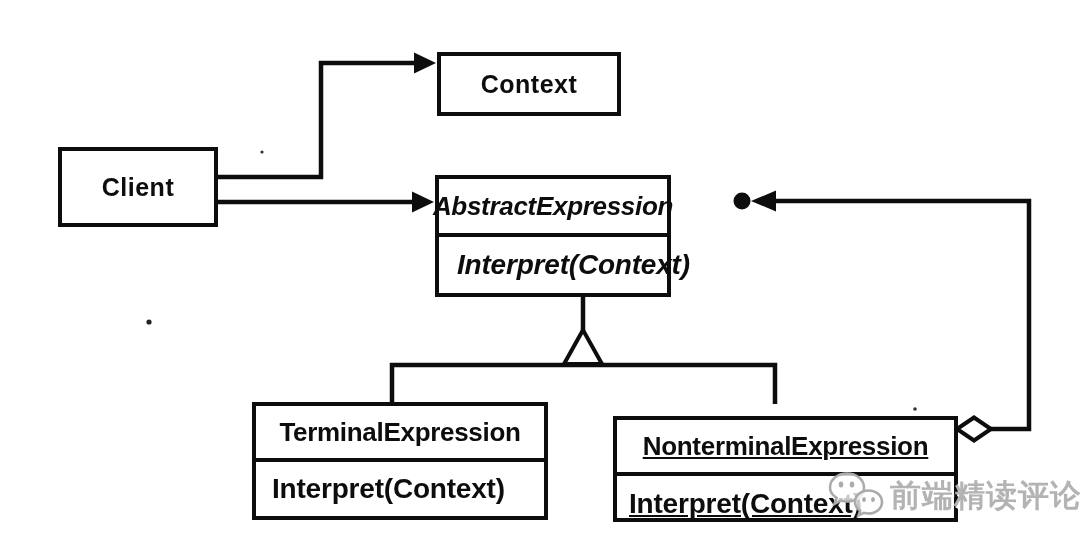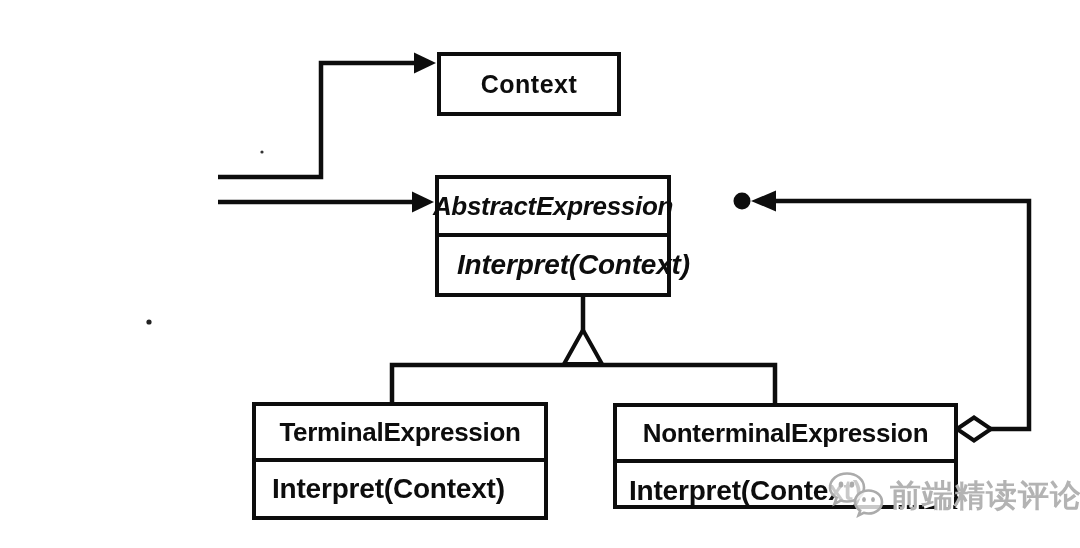--- a/index.html
+++ b/index.html
@@ -51,21 +51,21 @@
   }
   .italic { font-style: italic; }
 
   #box-context    { left: 437px; top: 28px;  width: 184px; height: 64px; margin-top: 24px;  }
   #box-client     { left: 58px;  top: 147px; width: 160px; height: 80px;  }
   #box-abstract   { left: 435px; top: 175px; width: 236px; height: 122px; }
   #box-abstract .class-name { height: 58px; }
   #box-abstract .class-method { height: 56px; padding-left: 18px; }
   #box-terminal   { left: 252px; top: 402px; width: 296px; height: 118px; }
   #box-terminal .class-method { height: 54px; padding-left: 16px; }
-  #box-nonterminal{ left: 613px; top: 403px; width: 345px; height: 106px; }
+  #box-nonterminal{ left: 613px; top: 416px; width: 345px; height: 106px; text-decoration: underline; }
   #box-nonterminal .class-method { height: 55px; padding-left: 12px; }
 
   .watermark {
     position: absolute;
     left: 826px; top: 468px;
     height: 56px;
     display: flex;
     align-items: center;
     z-index: 5;
     pointer-events: none;
@@ -105,20 +105,23 @@
 
     <circle cx="262" cy="152" r="1.6" fill="#333333"></circle>
     <circle cx="149" cy="322" r="2.6" fill="#222222"></circle>
     <circle cx="915" cy="409" r="1.8" fill="#333333"></circle>
   </svg>
 
   <div class="uml-box single" id="box-context">
     <span>Context</span>
   </div>
 
+  <div class="uml-box single" id="box-client">
+    <span>Client</span>
+  </div>
 
   <div class="uml-box" id="box-abstract">
     <div class="class-name italic">AbstractExpression</div>
     <div class="class-method italic">Interpret(Context)</div>
   </div>
 
   <div class="uml-box" id="box-terminal">
     <div class="class-name">TerminalExpression</div>
     <div class="class-method">Interpret(Context)</div>
   </div>

